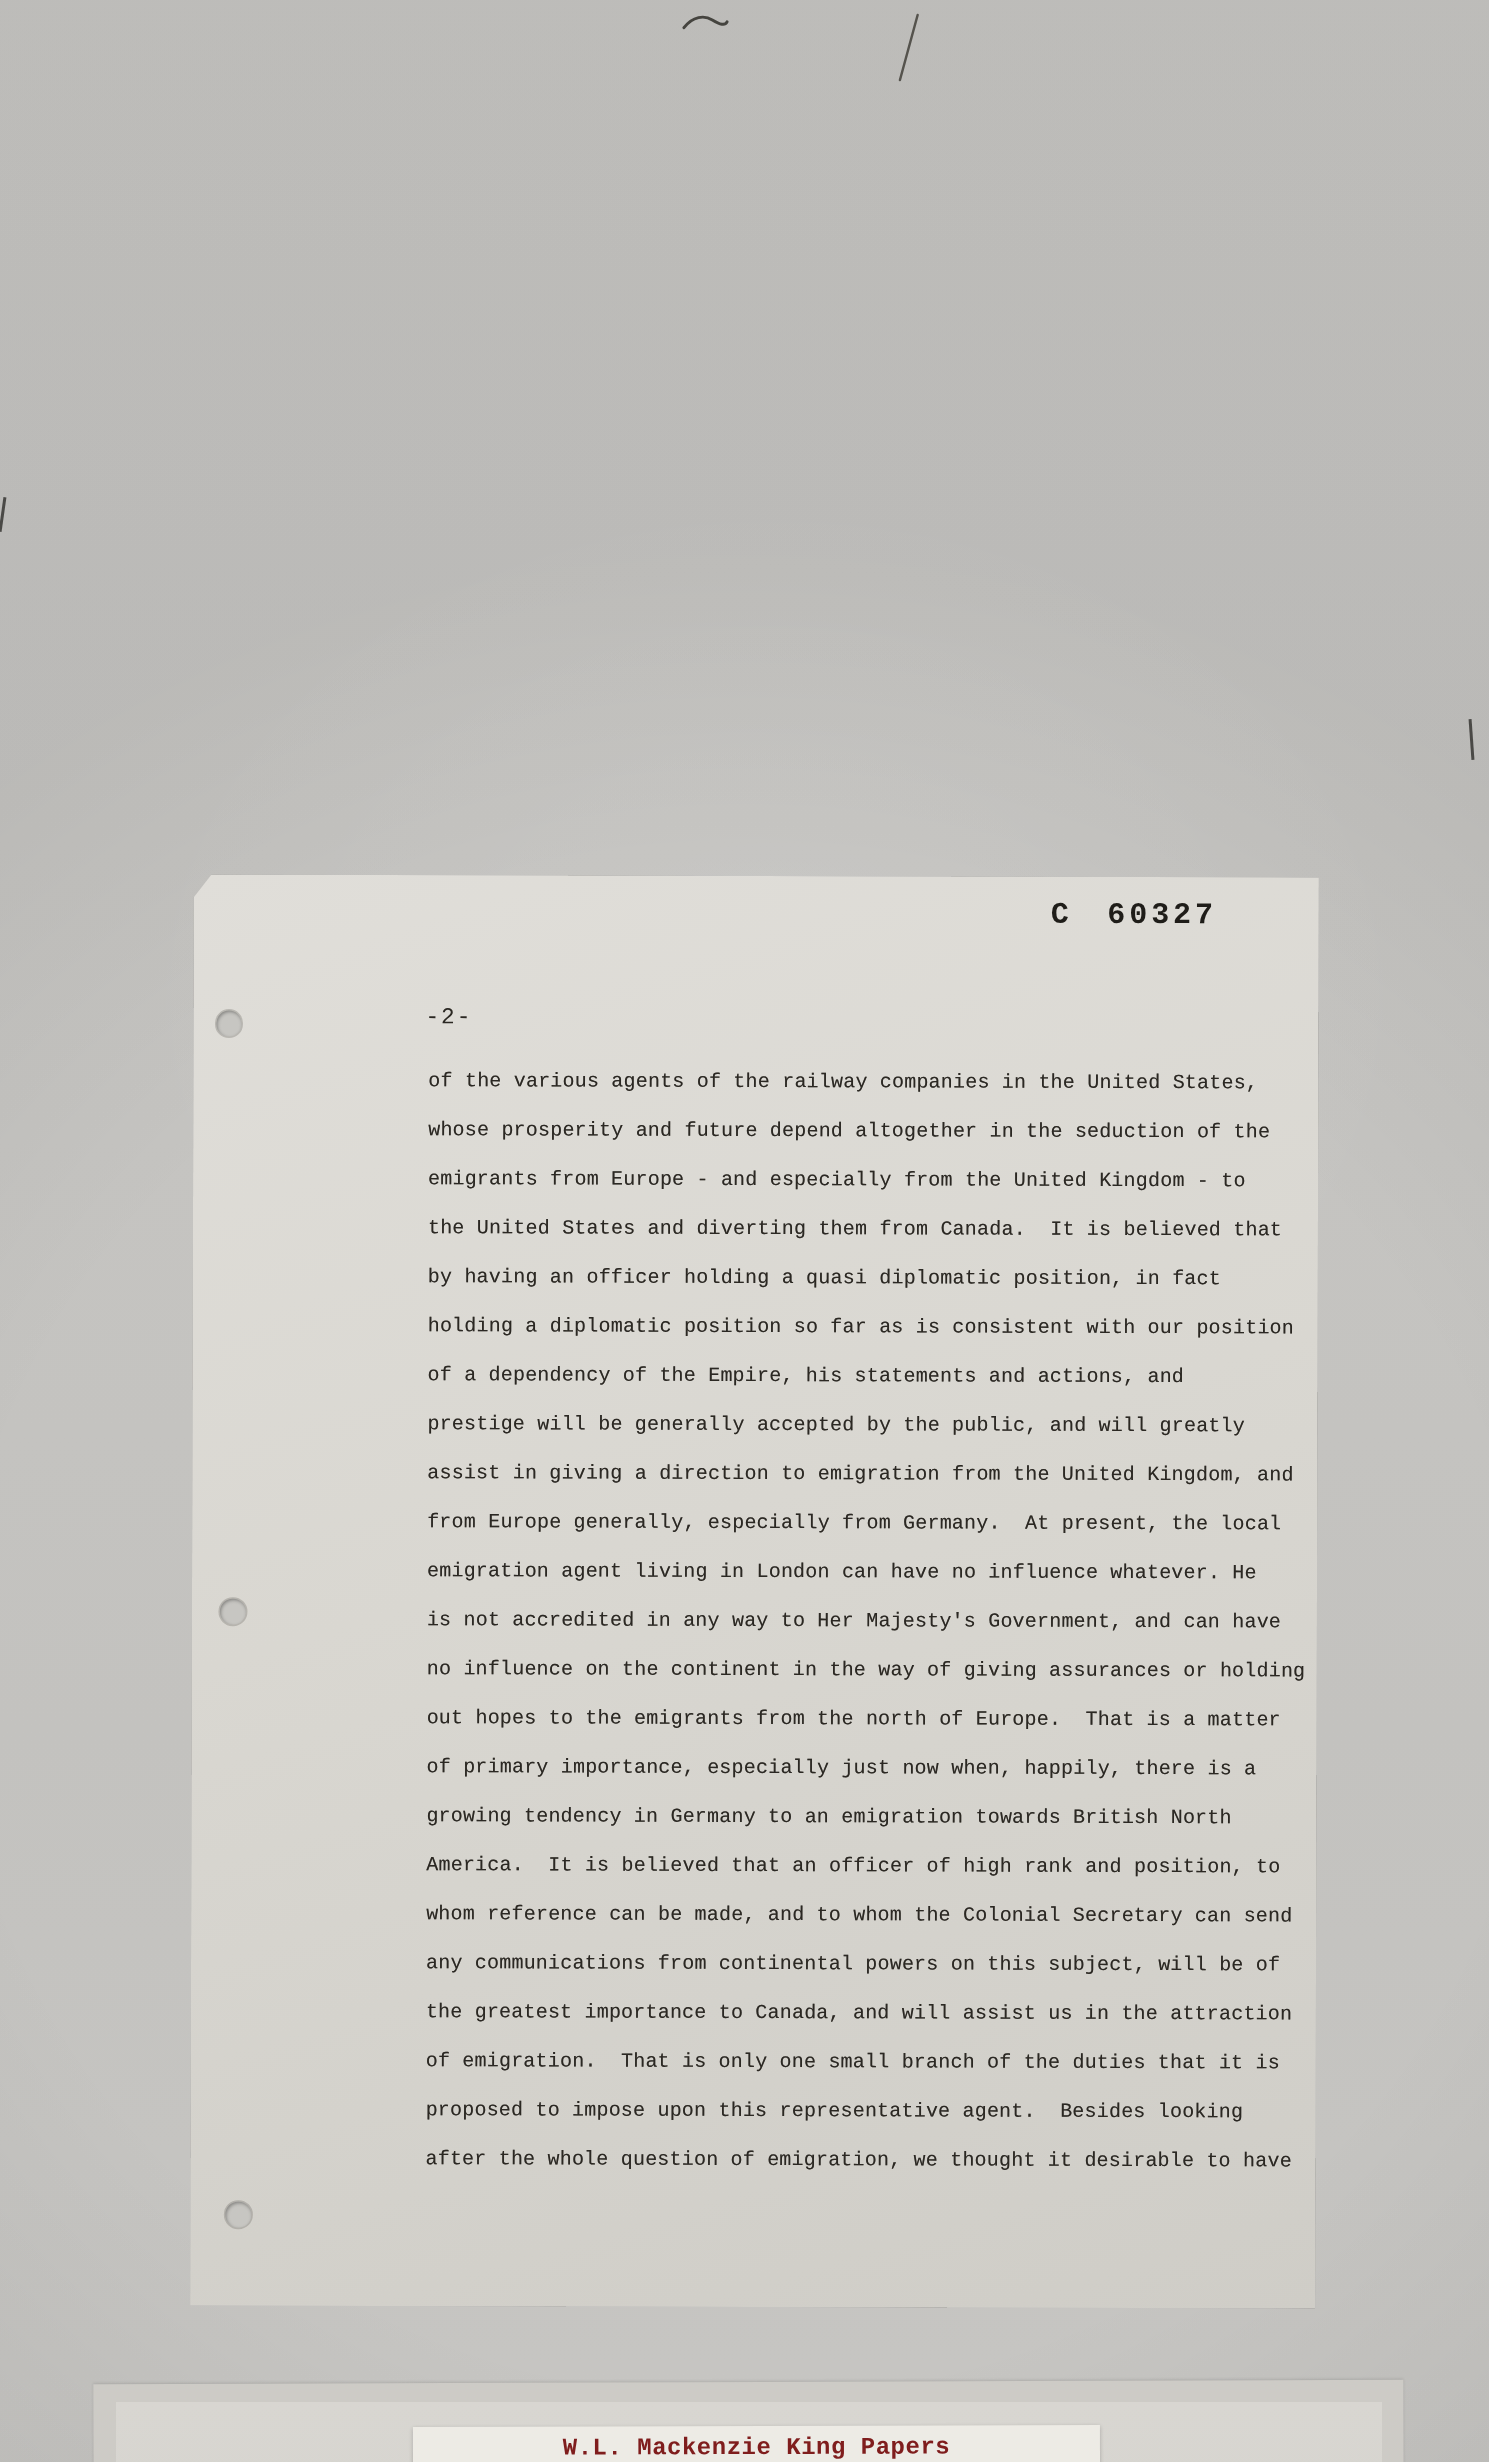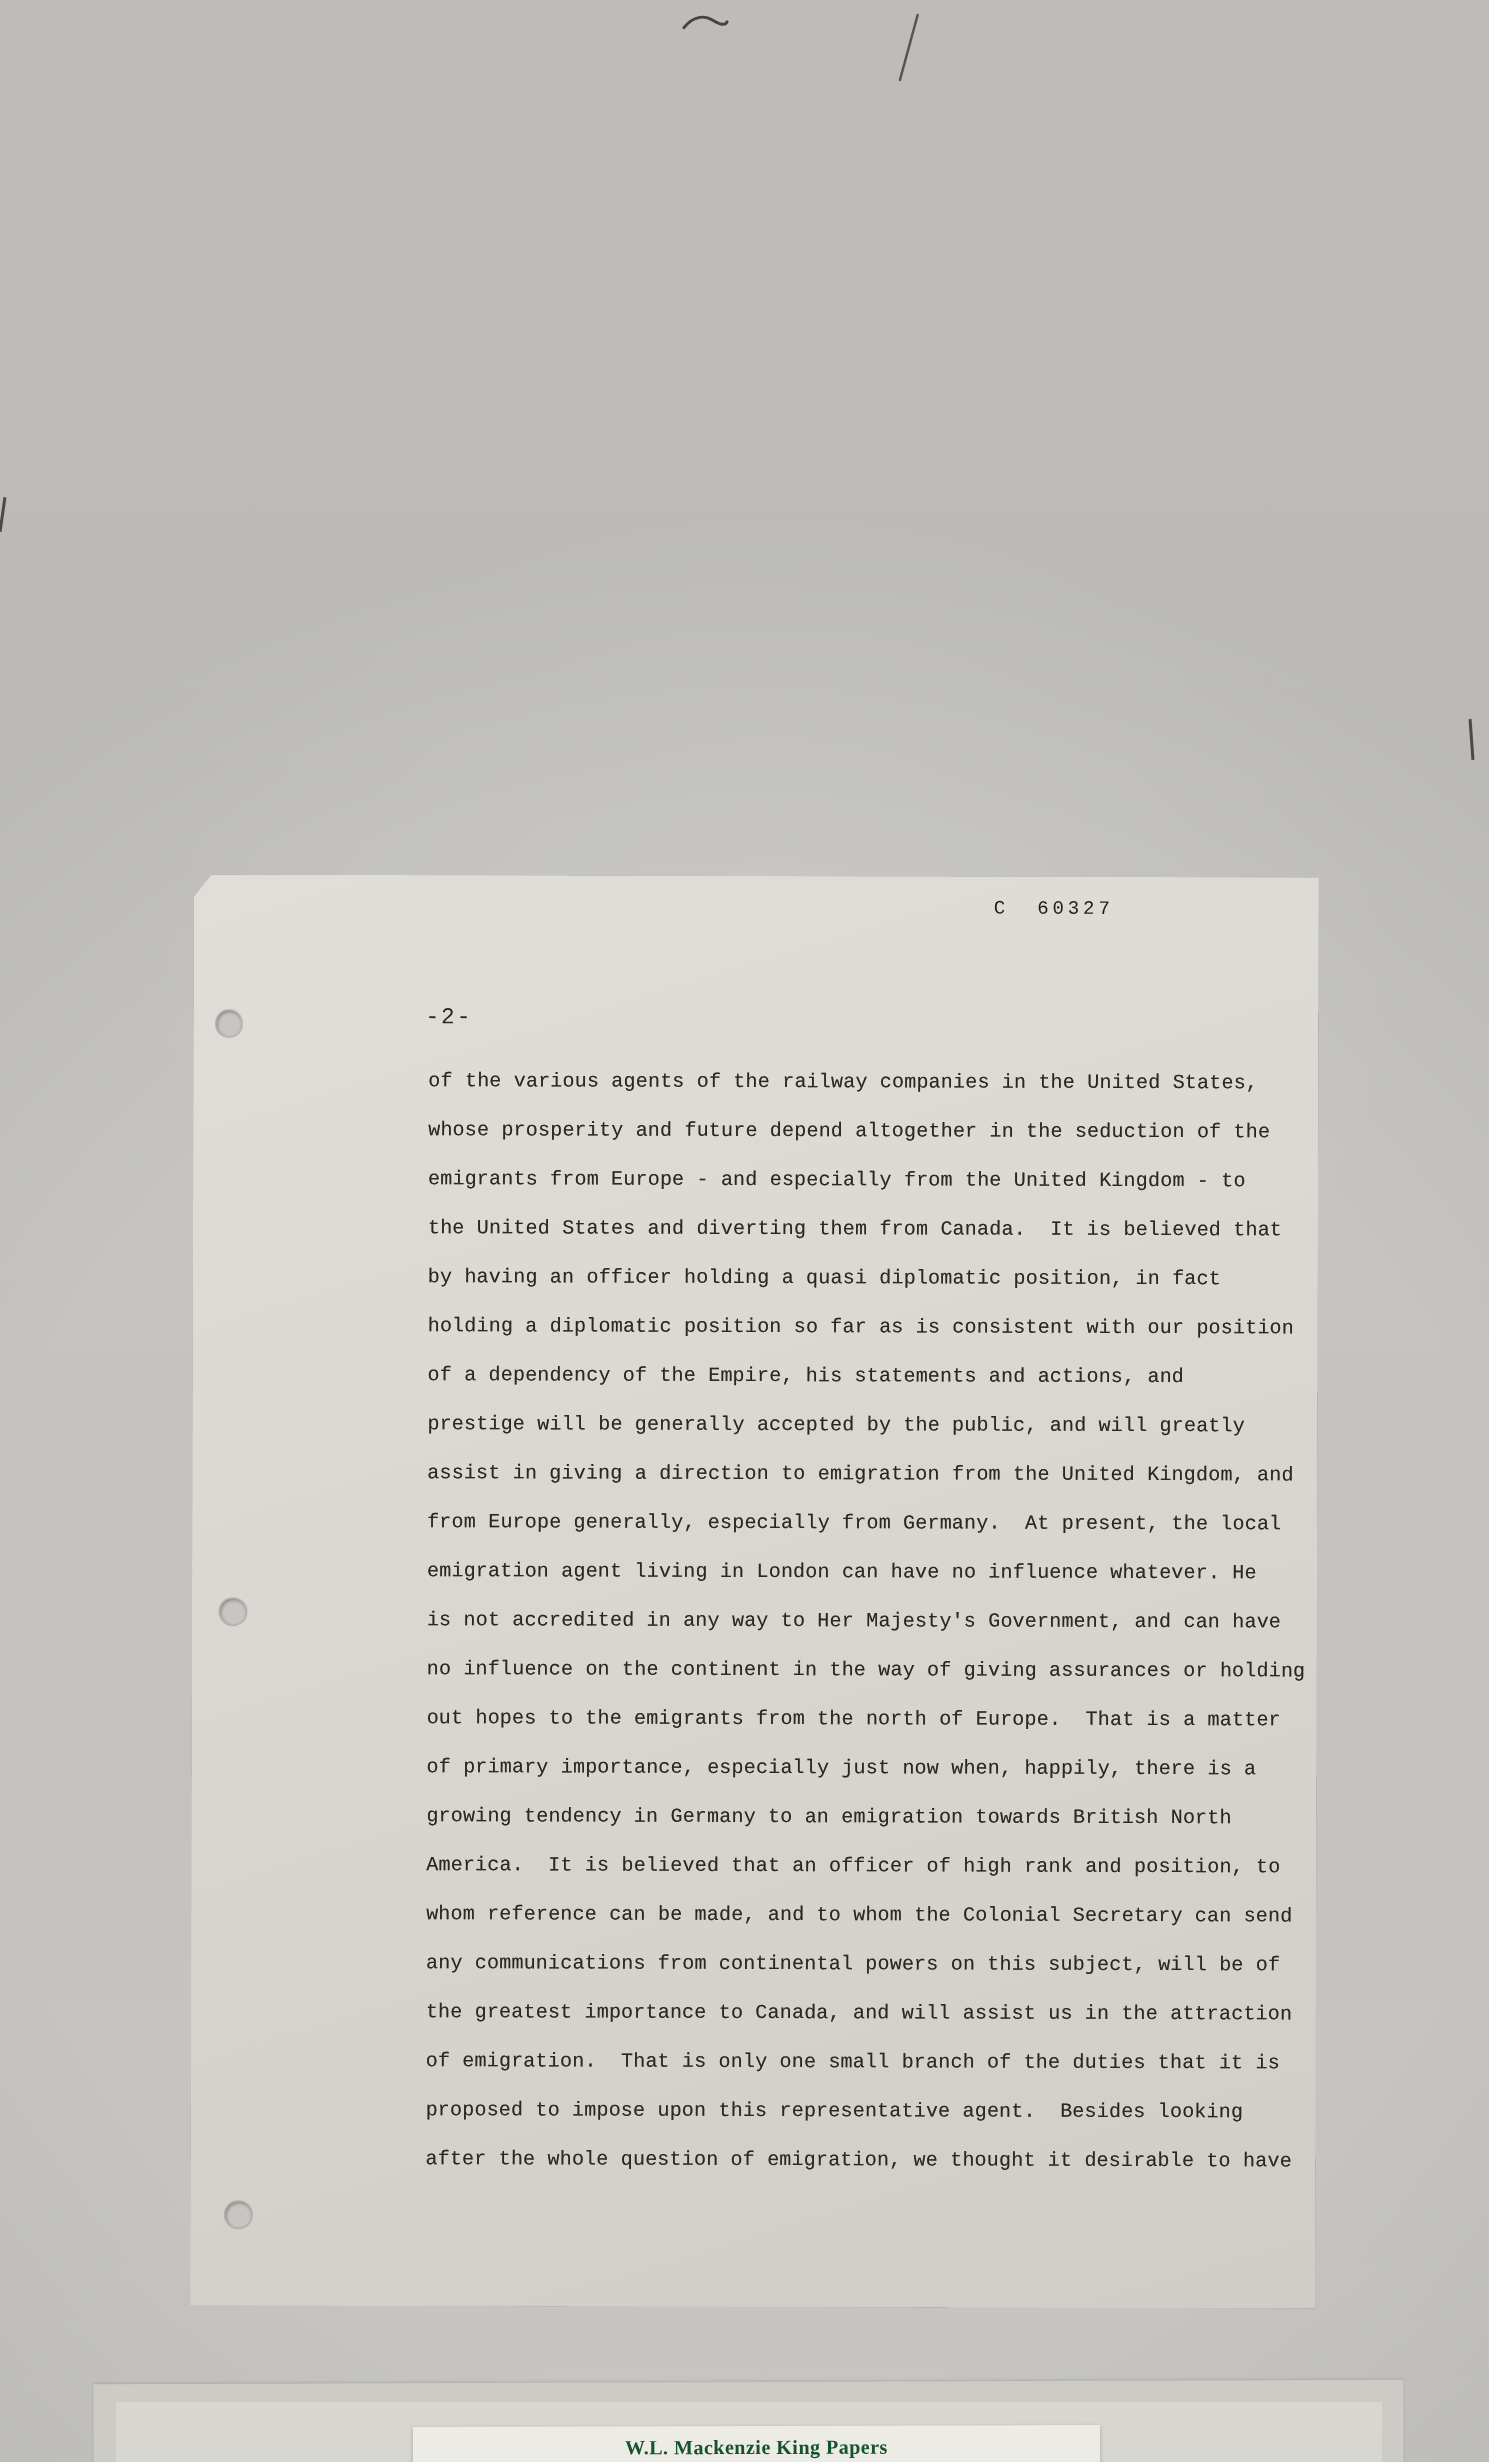--- a/index.html
+++ b/index.html
@@ -20,23 +20,23 @@
 
   
   .paper{
     position:absolute;left:192px;top:876px;width:1125px;height:1431px;
     background:linear-gradient(163deg,#e0ded9 0%,#d9d7d1 45%,#cfcdc7 100%);
     box-shadow:3.4px 4.4px 9.8px rgba(55,53,48,0.40), 0 0 1px rgba(90,88,82,0.5);
     clip-path:polygon(17.7px 0, 100% 0, 100% 100%, 0 100%, 0 22.7px);
     transform:rotate(0.15deg);
   }
   .catalog{
-    position:absolute;left:800px;top:20.7px;
+    position:absolute;left:857px;top:20.7px;
     font-family:"Liberation Mono","DejaVu Sans Mono",monospace;
-    font-size:19px;font-weight:400;letter-spacing:3.9px;word-spacing:12.8px;
+    font-size:30px;font-weight:700;letter-spacing:3.9px;word-spacing:12.8px;
     color:#1f1d19;
   }
   .pagenum{
     position:absolute;left:232px;top:129px;
     font-family:"Liberation Mono","DejaVu Sans Mono",monospace;
     font-size:22.7px;letter-spacing:2px;color:#2b2823;
   }
   .typewriter{
     position:absolute;left:235px;top:181px;width:886px;
     font-family:"Liberation Mono","DejaVu Sans Mono",monospace;
@@ -60,22 +60,22 @@
     box-shadow:0 -1px 3px rgba(0,0,0,0.12);}
   .backing2{position:absolute;left:116px;top:2402px;width:1266px;height:387px;
     background:linear-gradient(180deg,#d8d6d1 0%,#d4d2cd 100%);}
   .label-card{
     position:absolute;left:413px;top:2426px;width:687px;height:70px;
     background:#edebe5;box-shadow:0 1.5px 4.4px rgba(0,0,0,0.22);
     display:flex;flex-direction:column;align-items:center;justify-content:center;gap:2px;
     transform:rotate(-0.15deg);
   }
   .label-line{
-    font-family:Liberation Serif, serif;
-    font-weight:700;font-size:20px;line-height:23.6px;letter-spacing:0.5px;color:#14532d;
+    font-family:Liberation Mono, monospace;
+    font-weight:700;font-size:24px;line-height:23.6px;letter-spacing:0.5px;color:#7f1d1d;
   }
 </style>
 </head>
 <body>
 
 <div class="photo">
 
   <svg class="stray" style="left:682px;top:11.8px;" width="47" height="21.7" viewBox="0 0 96 44">
     <path d="M4,32 C 22,8 46,6 62,16 S 88,28 92,20" stroke="#45443f" stroke-width="6" fill="none" stroke-linecap="round"></path>
   </svg>

